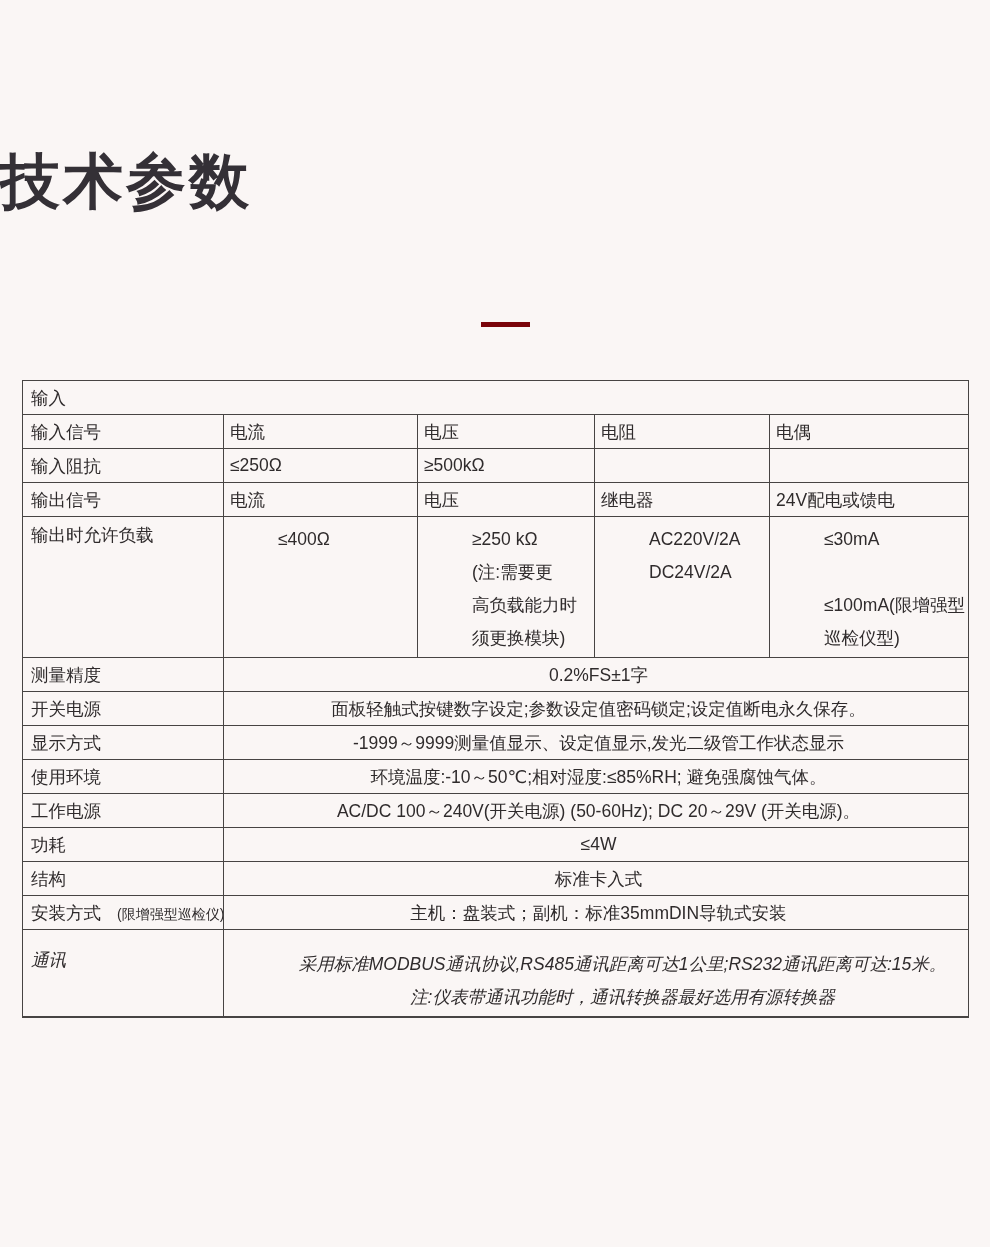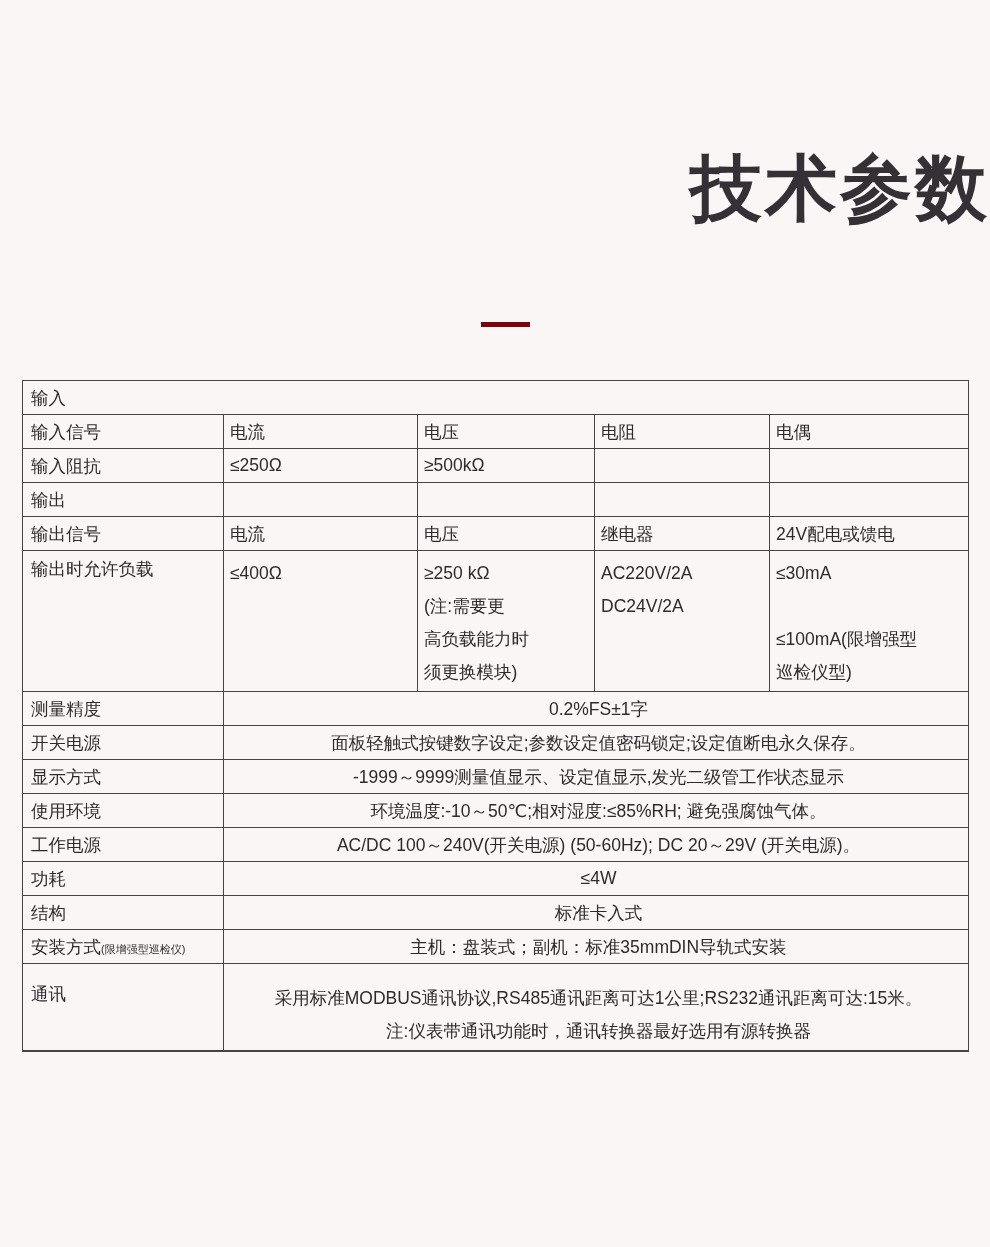--- a/index.html
+++ b/index.html
@@ -7,22 +7,22 @@
     width: 990px; height: 1247px;
     background: #faf6f5;
     font-family: "Liberation Sans", "DejaVu Sans", sans-serif;
     color: #2f2b2c;
     position: relative;
     overflow: hidden;
   }
   .page-title {
     position: absolute;
     top: 150px; left: 0; width: 100%;
-    text-align: right;
-    font-size: 72px;
+    text-align: left;
+    font-size: 60px;
     font-weight: 900;
     letter-spacing: 3px;
     color: #343036;
     line-height: 1.08;
   }
   .title-divider {
     position: absolute;
     top: 322px; left: 481px;
     width: 49px; height: 5px;
     background: #7a040a;
@@ -56,23 +56,24 @@
   }
   tr.tall td {
     vertical-align: top;
     padding-top: 6px;
     height: 138px;
   }
   tr.tall2 td {
     vertical-align: top;
     padding-top: 18px;
     height: 52px;
+    font-style: italic;
   }
-  .line { line-height: 33px; min-height: 33px; }
-  .note-small { font-size: 11px; }
+  .line { line-height: 33px; min-height: 33px; margin-left: 48px; }
+  .note-small { font-size: 14px; margin-left: 16px; }
 </style>
 </head>
 <body>
 
 <h1 class="page-title">技术参数</h1>
 <div class="title-divider"></div>
 
 <table class="spec">
   <colgroup>
     <col style="width:201px">
@@ -89,27 +90,20 @@
       <td class="label">输入信号</td>
       <td>电流</td>
       <td>电压</td>
       <td>电阻</td>
       <td>电偶</td>
     </tr>
     <tr>
       <td class="label">输入阻抗</td>
       <td>≤250Ω</td>
       <td>≥500kΩ</td>
-      <td></td>
-      <td></td>
-    </tr>
-    <tr>
-      <td class="label">输出</td>
-      <td></td>
-      <td></td>
       <td></td>
       <td></td>
     </tr>
     <tr>
       <td class="label">输出信号</td>
       <td>电流</td>
       <td>电压</td>
       <td>继电器</td>
       <td>24V配电或馈电</td>
     </tr>

